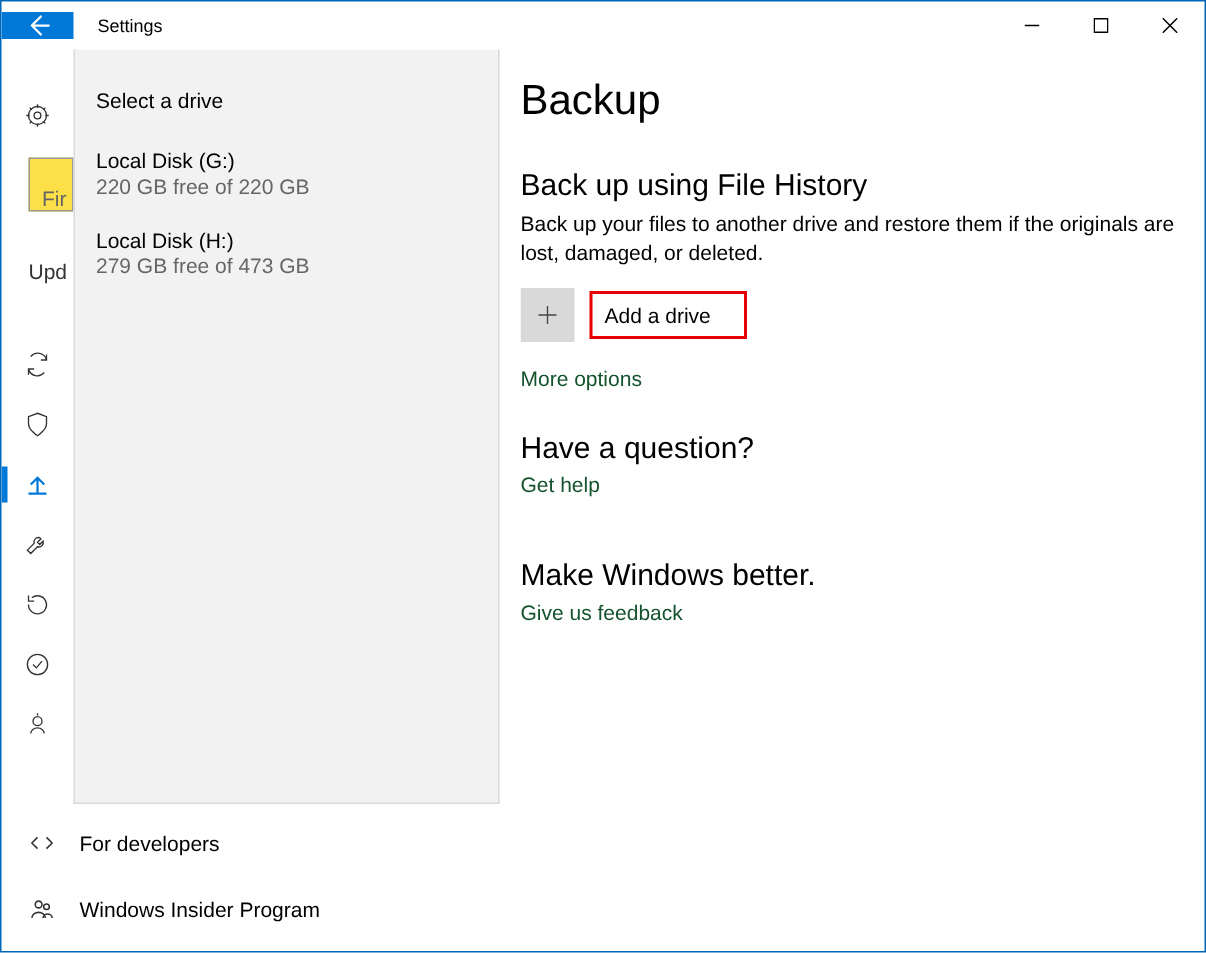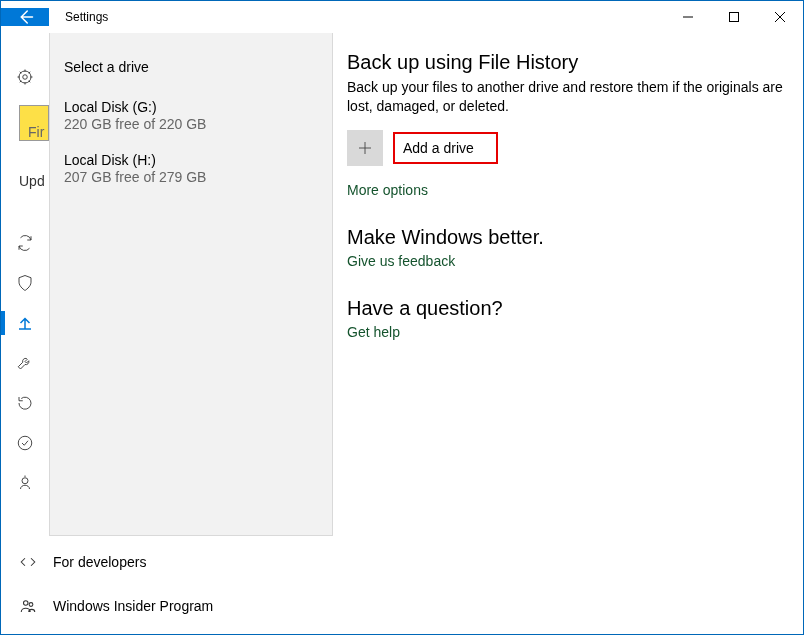--- a/index.html
+++ b/index.html
@@ -283,59 +283,60 @@
 </div>
 
 <div class="flyout">
   <div class="flyout-title">Select a drive</div>
   <div class="drive-item">
     <div class="drive-name">Local Disk (G:)</div>
     <div class="drive-free">220 GB free of 220 GB</div>
   </div>
   <div class="drive-item">
     <div class="drive-name">Local Disk (H:)</div>
-    <div class="drive-free">207 GB free of 279 GB</div>
+    <div class="drive-free">279 GB free of 473 GB</div>
   </div>
 </div>
 
 <div class="bottom-item" style="top:552px;">
   <svg viewBox="0 0 24 24">
       <path d="M8 7l-5 5 5 5M16 7l5 5-5 5"></path>
     </svg>
   <span>For developers</span>
 </div>
 <div class="bottom-item" style="top:596px;">
   <svg viewBox="0 0 24 24">
       <circle cx="9" cy="8" r="3"></circle>
       <circle cx="16" cy="10" r="2.5"></circle>
       <path d="M3 20c0-3 3-5 6-5s6 2 6 5M13 20c0-2 2-3.5 4-3.5s4 1.5 4 3.5"></path>
     </svg>
   <span>Windows Insider Program</span>
 </div>
 
 <div class="main">
+  <div class="h1">Backup</div>
 
   <div class="section">
     <div class="h2">Back up using File History</div>
     <div class="p">Back up your files to another drive and restore them if the originals are lost, damaged, or deleted.</div>
     <div class="add-drive">
       <div class="plus-sq">
         <svg viewBox="0 0 24 24">
             <line x1="12" y1="4" x2="12" y2="20"></line>
             <line x1="4" y1="12" x2="20" y2="12"></line>
           </svg>
       </div>
       <div class="add-label">Add a drive</div>
     </div>
     <span class="link">More options</span>
   </div>
 
 
   <div class="section">
+    <div class="h2">Have a question?</div>
+    <span class="link" style="margin-bottom:42px;">Get help</span>
+  </div>
+
+  <div class="section">
     <div class="h2">Make Windows better.</div>
     <span class="link">Give us feedback</span>
   </div>
-
-  <div class="section">
-    <div class="h2">Have a question?</div>
-    <span class="link" style="margin-bottom:42px;">Get help</span>
-  </div>
 </div>
 
 </body></html>

